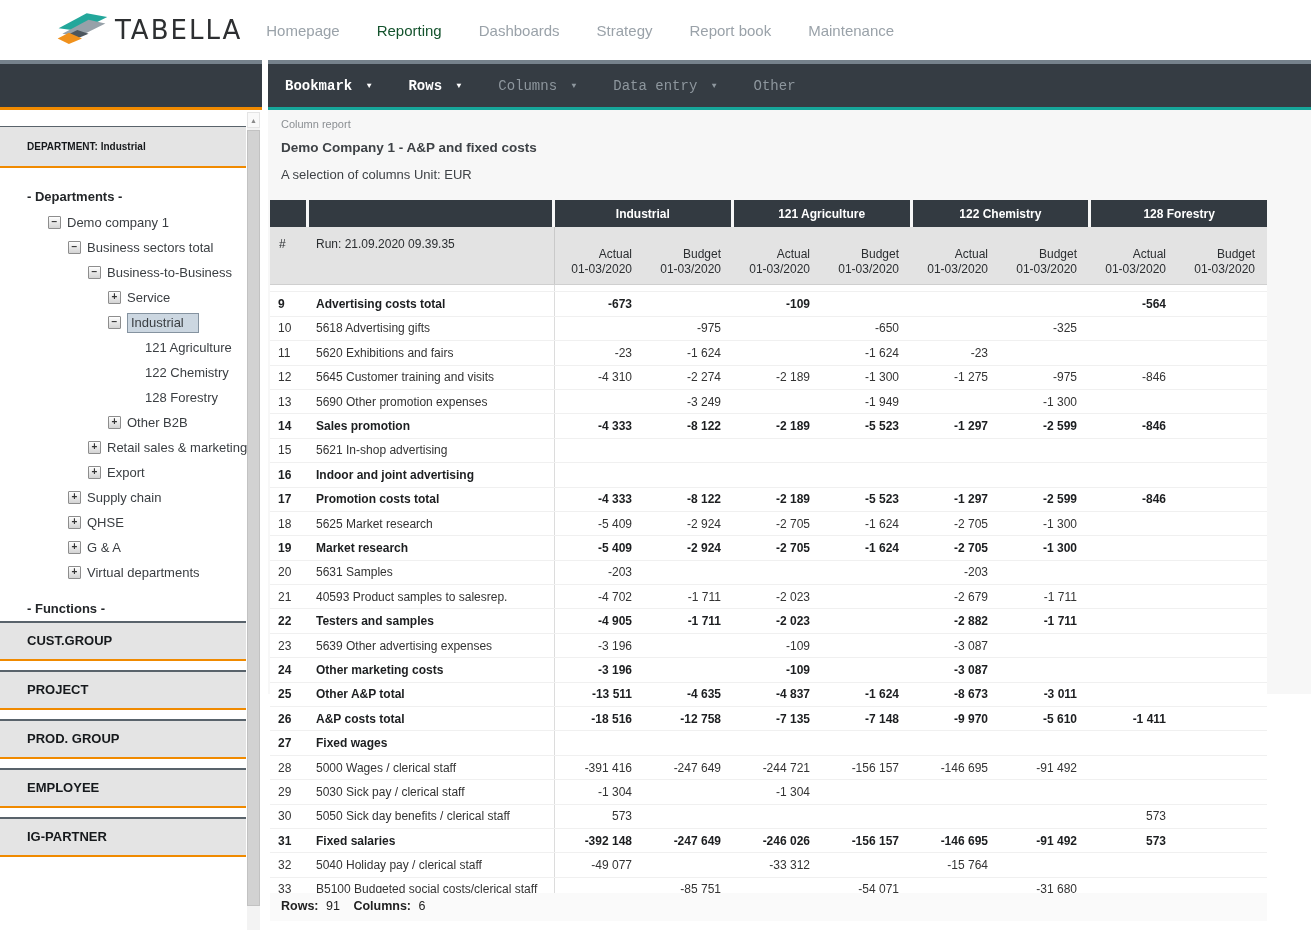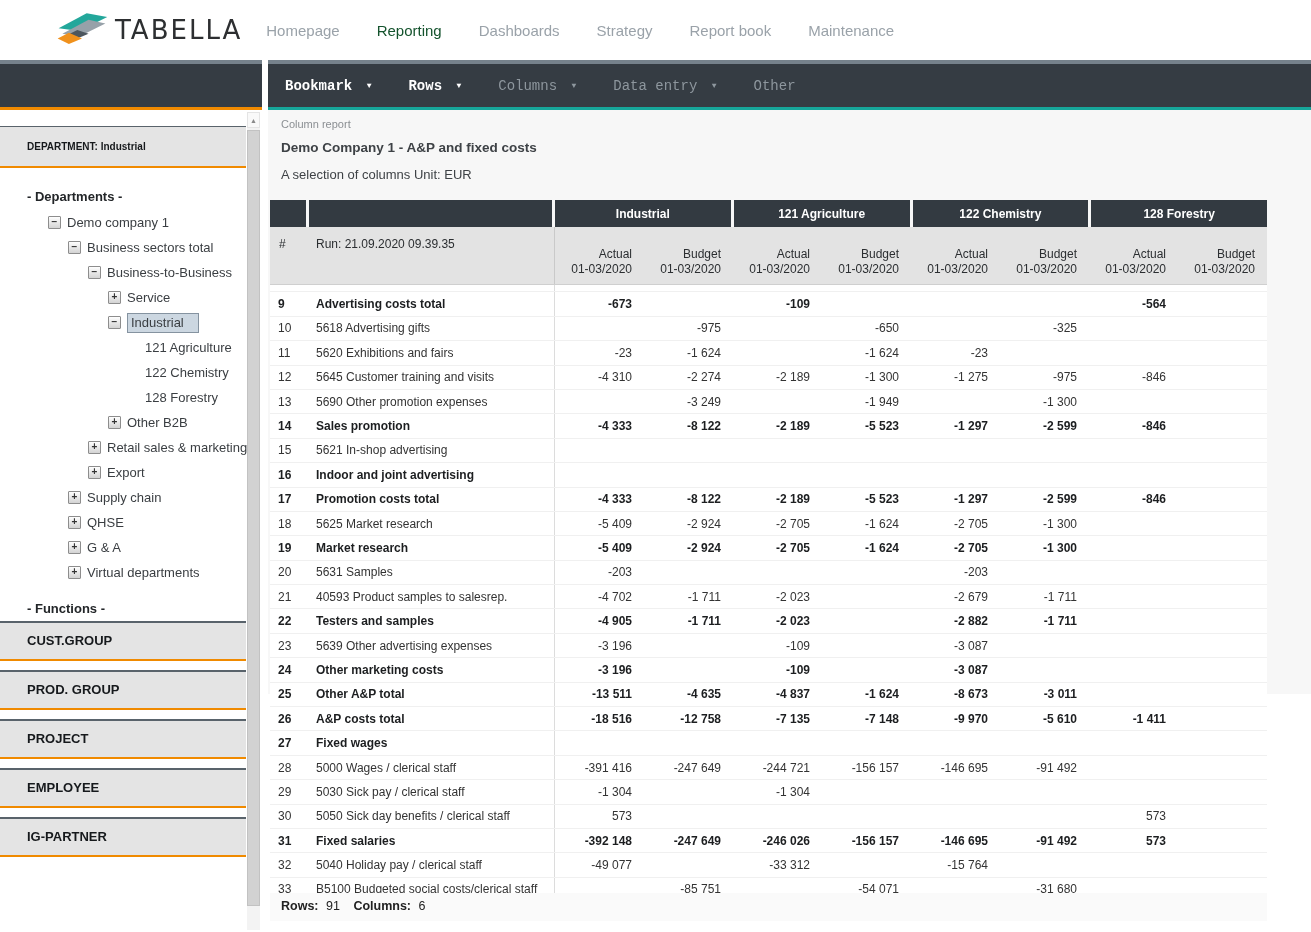--- a/index.html
+++ b/index.html
@@ -199,23 +199,23 @@
         <div class="tree-row" style="padding-left: 68px;">
           <span class="expander">+</span>
           <span class="tree-label">Virtual departments</span>
         </div>
       </div>
     <div class="section-label funcs">- Functions -</div>
     <div class="panels">
 
         <div class="side-panel">CUST.GROUP</div>
 
+        <div class="side-panel">PROJECT</div>
+
         <div class="side-panel">PROD. GROUP</div>
-
-        <div class="side-panel">PROJECT</div>
 
         <div class="side-panel">EMPLOYEE</div>
 
         <div class="side-panel">IG-PARTNER</div>
       </div>
     <div class="scrollbar">
       <div class="sb-up">▲</div>
       <div class="sb-thumb"></div>
     </div>
   </aside>

